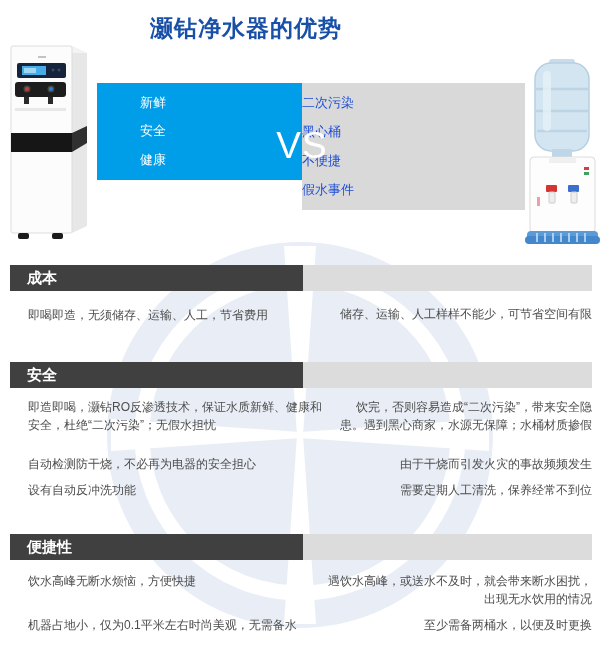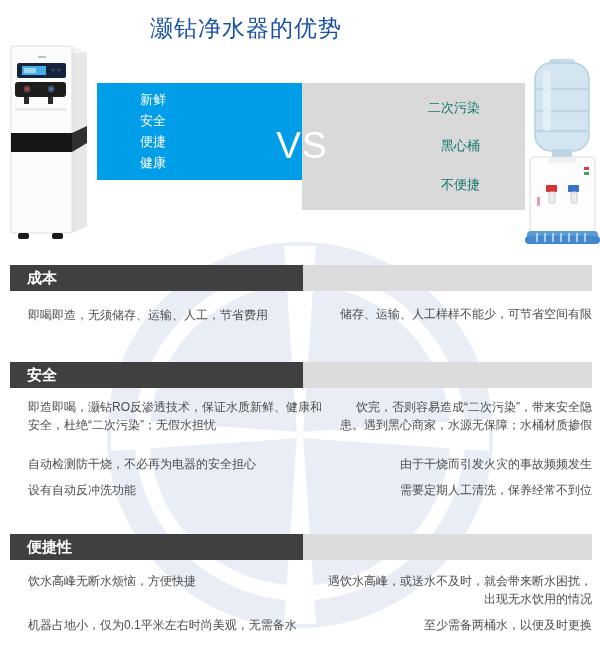--- a/index.html
+++ b/index.html
@@ -1,30 +1,30 @@
 <!DOCTYPE html>
 <html><head>
 <meta charset="utf-8">
 <style>
   html,body{margin:0;padding:0;}
   body{width:600px;height:653px;background:#ffffff;position:relative;overflow:hidden;
        font-family:"Liberation Sans","DejaVu Sans",sans-serif;}
   .layer{position:absolute;z-index:1;}
   .watermark{position:absolute;left:0;top:0;z-index:0;}
   .page-title{left:0;top:13px;width:492px;text-align:center;
-       font-size:23px;font-weight:normal;color:#1850a8;letter-spacing:1px;}
+       font-size:23px;font-weight:bold;color:#1850a8;letter-spacing:1px;}
   
   .banner-left{left:82px;top:83px;width:220px;height:97px;background:#009ee8;
        display:flex;flex-direction:column;justify-content:space-around;
        padding:6px 0;box-sizing:border-box;}
   .banner-left .adv{color:#ffffff;font-size:13px;padding-left:58px;}
   .banner-right{left:302px;top:83px;width:226px;height:127px;background:#d9d9d9;
        display:flex;flex-direction:column;justify-content:space-around;
        padding:6px 0;box-sizing:border-box;}
-  .banner-right .dis{color:#0f766e;font-size:13px;text-align:right;padding-right:48px;}
+  .banner-right .dis{color:#1d4ed8;font-size:13px;padding-right:48px;}
   .vs{left:302px;top:127px;transform:translateX(-50%);color:#ffffff;
        font-size:37px;line-height:1;letter-spacing:1px;z-index:2;}
   .photo{z-index:2;}
   
   .bar{left:10px;width:582px;height:26px;display:flex;}
   .bar-navy{width:293px;background:#404040;box-sizing:border-box;padding-left:17px;
        color:#ffffff;font-size:15px;font-weight:bold;line-height:26px;}
   .bar-gray{flex:1;background:#dcdcdc;}
   
   .lcol{left:28px;max-width:275px;font-size:12px;color:#4d4d4d;line-height:18px;text-align:left;}
@@ -41,27 +41,27 @@
   <polygon points="284,624 316,624 303,435 297,435" fill="#ffffff"></polygon>
   <polygon points="111,419 111,451 300,438 300,432" fill="#ffffff"></polygon>
   <polygon points="489,419 489,451 300,438 300,432" fill="#ffffff"></polygon>
 </svg>
 
 <div class="layer page-title">灏钻净水器的优势</div>
 
 <div class="layer banner-left">
   <div class="adv">新鲜</div>
   <div class="adv">安全</div>
-  <div class="adv">便捷</div>
   <div class="adv">健康</div>
 </div>
 <div class="layer banner-right">
   <div class="dis">二次污染</div>
   <div class="dis">黑心桶</div>
   <div class="dis">不便捷</div>
+  <div class="dis">假水事件</div>
 </div>
 <div class="layer vs">VS</div>
 
 <svg class="layer photo" style="left:2px;top:36px;" width="95" height="208" viewBox="0 0 95 208">
   <rect x="0" y="0" width="95" height="208" fill="#ffffff"></rect>
   <polygon points="70,10 85,17 85,190 70,197" fill="#e7e7e7"></polygon>
   <polygon points="9,10 70,10 85,17 24,17" fill="#f3f3f3"></polygon>
   <rect x="9" y="10" width="61" height="187" rx="2" fill="#fcfcfc" stroke="#dddddd"></rect>
   <rect x="36" y="20" width="8" height="2" fill="#c3c3c3"></rect>
   <rect x="15" y="27" width="49" height="15" rx="2" fill="#16243b"></rect>

